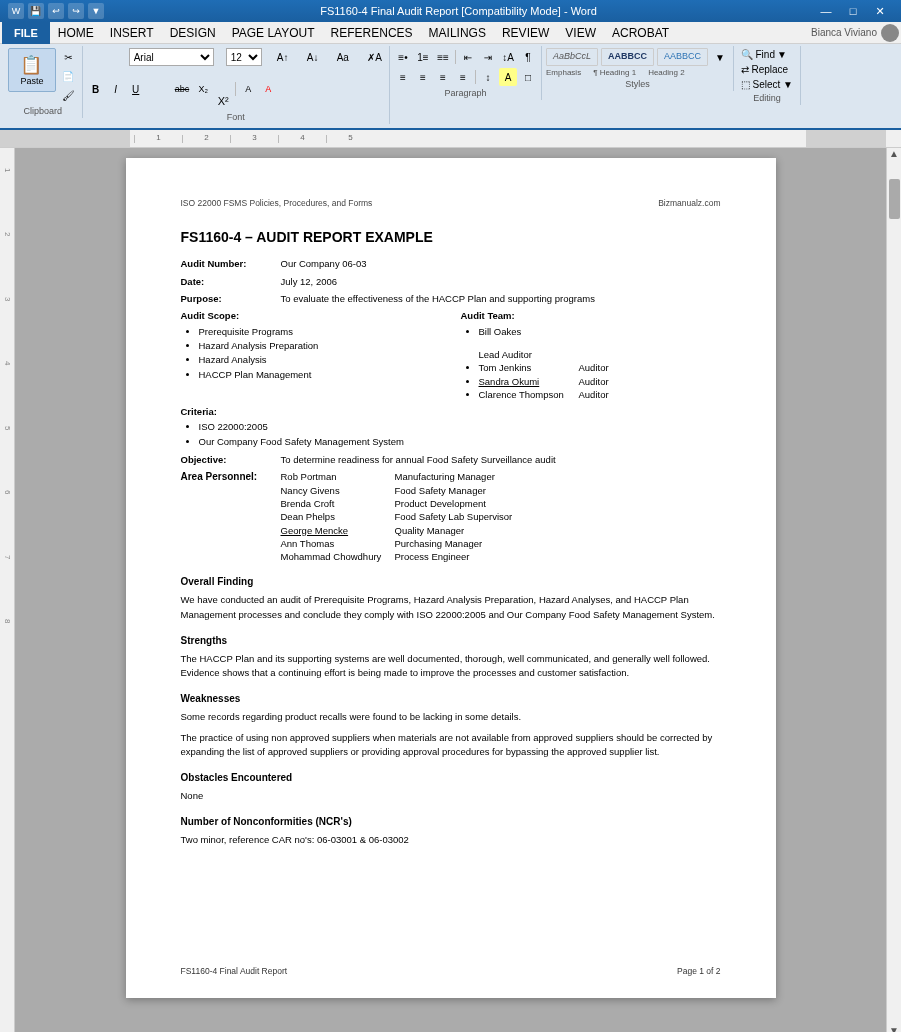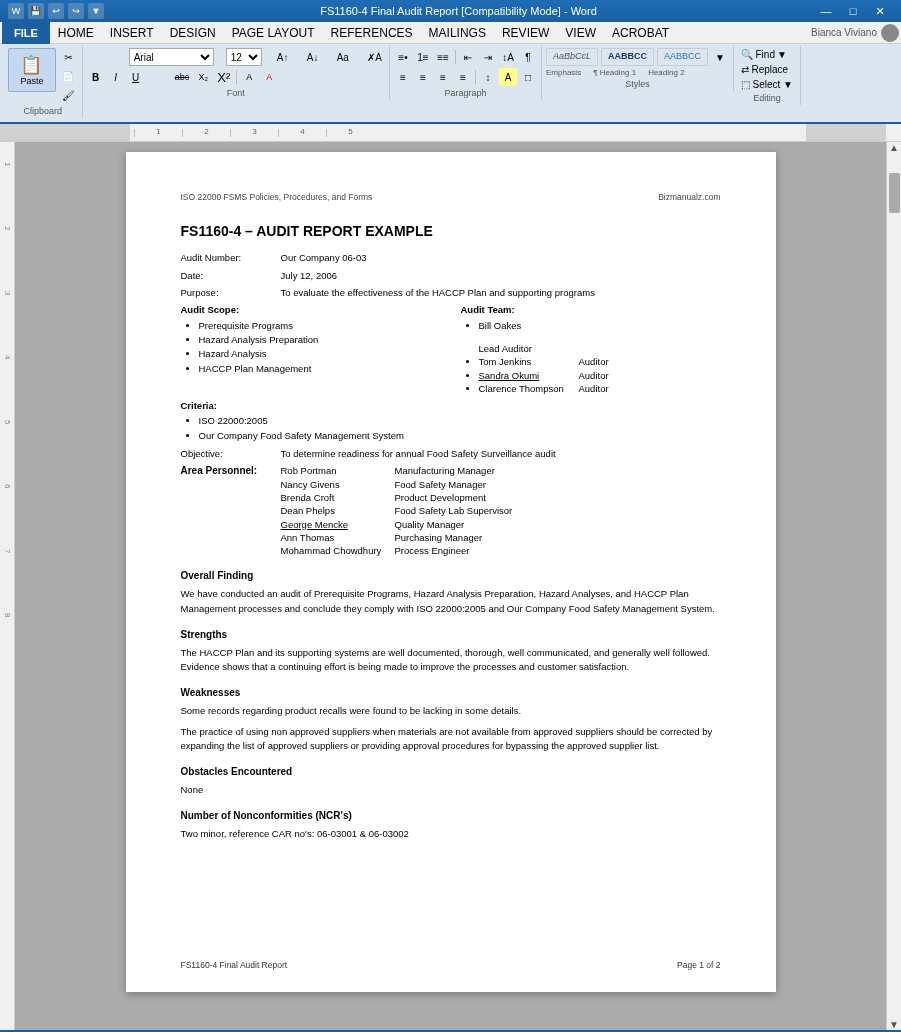--- a/index.html
+++ b/index.html
@@ -193,21 +193,21 @@
       font-weight: bold;
       margin-bottom: 10px;
       font-family: Arial, sans-serif;
     }
 
     .field-row {
       display: flex;
       margin-bottom: 4px;
     }
     .field-label {
-      font-weight: normal;
+      font-weight: bold;
       min-width: 100px;
       font-size: 9.5px;
     }
     .field-value {
       font-size: 9.5px;
     }
 
     .two-col {
       display: flex;
       gap: 20px;
@@ -393,21 +393,21 @@
           <button class="ribbon-btn">A↓</button>
           <button class="ribbon-btn">Aa</button>
           <button class="ribbon-btn">✗A</button>
         </div>
         <div style="display:flex;align-items:center;gap:2px;">
           <button class="ribbon-btn bold">B</button>
           <button class="ribbon-btn italic">I</button>
           <button class="ribbon-btn underline">U</button>
           <button class="ribbon-btn strikethrough" style="font-size:9px;">abc</button>
           <button class="ribbon-btn" style="font-size:9px;">X₂</button>
-          <button class="ribbon-btn" style="font-size:13px;">X²</button>
+          <button class="ribbon-btn" style="font-size:11px;margin-top:24px;">X²</button>
           <div class="sep"></div>
           <button class="ribbon-btn" style="font-size:9px;">A</button>
           <button class="ribbon-btn" style="font-size:9px;color:red;">A</button>
         </div>
       </div>
       <div class="group-name">Font</div>
     </div>
 
     <div class="group-container">
       <div style="display:flex;flex-direction:column;gap:2px;">

